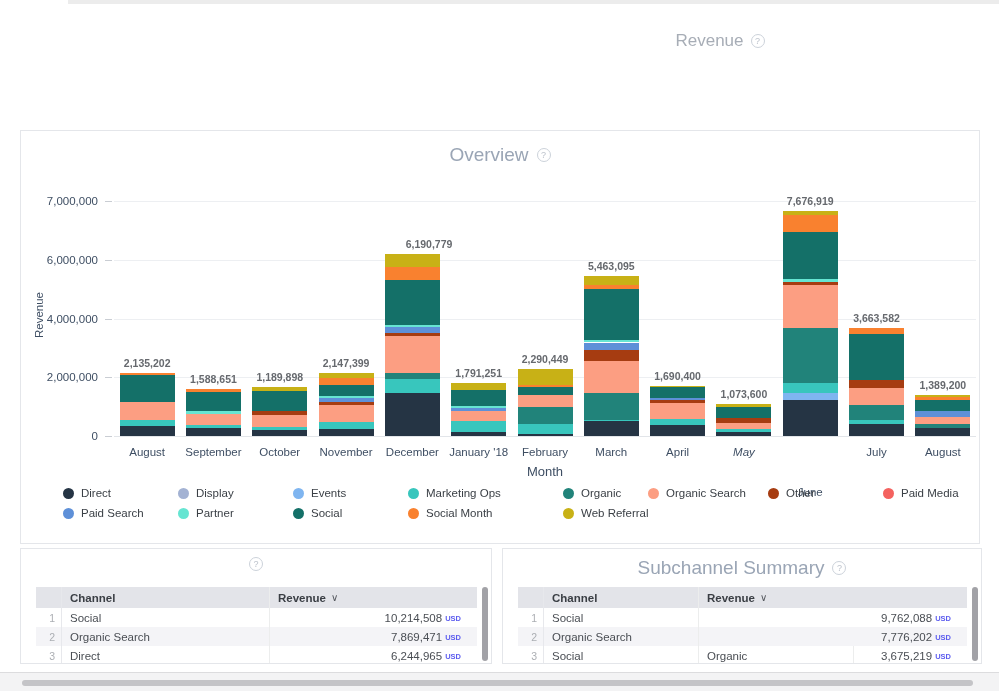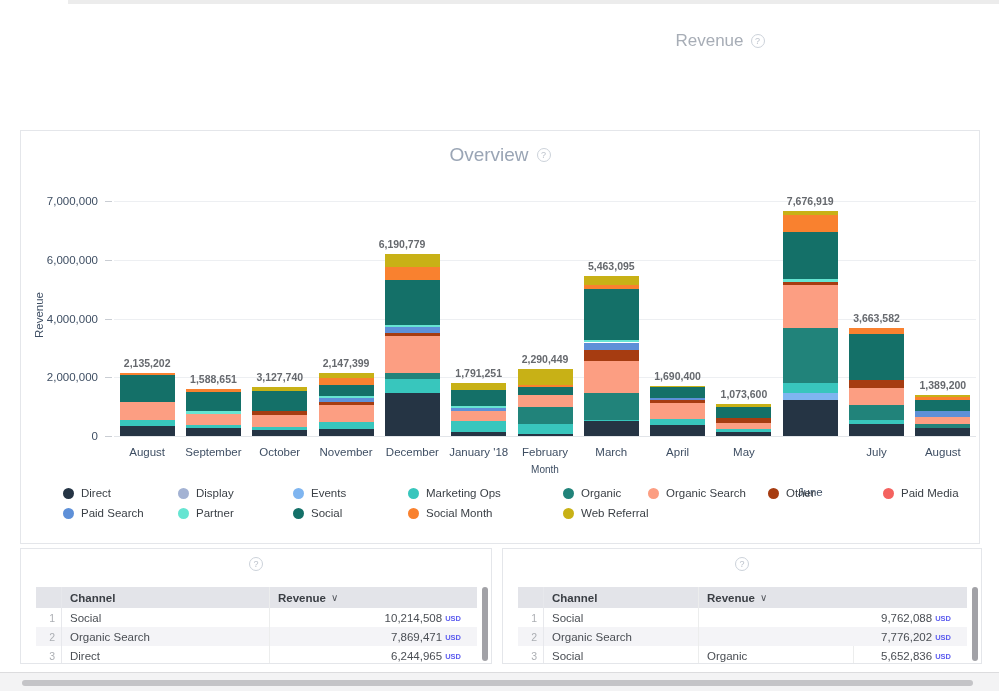--- a/index.html
+++ b/index.html
@@ -31,21 +31,21 @@
   .plot{position:absolute;left:93px;top:70px;width:862px;height:235px;}
   .gridline{position:absolute;left:0;right:0;height:1px;background:#edeff2;}
   .gridline.zero{background:#e2e5e9;}
   .tick-dash{position:absolute;width:7px;height:1px;background:#c9cdd3;left:-9px;}
   .tick-label{position:absolute;right:calc(100% + 16px);transform:translateY(-50%);
     font-size:11.5px;color:#3e4e63;white-space:nowrap;}
   .bar{position:absolute;bottom:0;height:100%;}
   .bar-seg{position:absolute;left:0;width:100%;}
   .bar-total{position:absolute;width:130px;text-align:center;font-size:10.5px;font-weight:bold;color:#66696e;white-space:nowrap;}
   .x-label{position:absolute;top:245px;width:90px;text-align:center;font-size:11.5px;color:#3e4e63;}
-  .x-axis-title{position:absolute;left:93px;width:862px;top:333px;text-align:center;font-size:10px;color:#3e4e63;}
+  .x-axis-title{position:absolute;left:93px;width:862px;top:333px;text-align:center;font-size:13px;color:#3e4e63;}
 
   
   .legend{position:absolute;left:42px;top:356px;display:grid;
     grid-template-columns:115px 115px 115px 155px 85px 120px 115px 1fr;row-gap:8px;}
   .legend-item{display:flex;align-items:center;gap:7px;font-size:11.5px;color:#3a3f45;white-space:nowrap;cursor:pointer;}
   .legend-dot{width:11px;height:11px;border-radius:50%;flex:0 0 auto;}
 
   
   .left-card{left:20px;top:548px;width:472px;height:116px;overflow:hidden;}
   .right-card{left:502px;top:548px;width:480px;height:116px;overflow:hidden;}
@@ -119,21 +119,21 @@
       <div class="bar-total" style="left: 34.4615px; top: 172.333px;">1,588,651</div>
       <div class="x-label" style="left: 54.4615px;">September</div>
       <div class="bar" style="left: 138.269px; width: 55px;">
         <div class="bar-seg" style="bottom: 0px; height: 5.9px; background: rgb(37, 52, 68);"></div>
         <div class="bar-seg" style="bottom: 5.9px; height: 3.2px; background: rgb(56, 198, 189);"></div>
         <div class="bar-seg" style="bottom: 9.1px; height: 12.3px; background: rgb(252, 158, 130);"></div>
         <div class="bar-seg" style="bottom: 21.4px; height: 3.8px; background: rgb(166, 60, 17);"></div>
         <div class="bar-seg" style="bottom: 25.3px; height: 19.7px; background: rgb(20, 112, 104);"></div>
         <div class="bar-seg" style="bottom: 45px; height: 4.3px; background: rgb(200, 177, 22);"></div>
       </div>
-      <div class="bar-total" style="left: 100.769px; top: 169.732px;">3,127,740</div>
+      <div class="bar-total" style="left: 100.769px; top: 169.732px;">1,189,898</div>
       <div class="x-label" style="left: 120.769px;">October</div>
       <div class="bar" style="left: 204.577px; width: 55px;">
         <div class="bar-seg" style="bottom: 0px; height: 6.9px; background: rgb(37, 52, 68);"></div>
         <div class="bar-seg" style="bottom: 6.9px; height: 6.9px; background: rgb(56, 198, 189);"></div>
         <div class="bar-seg" style="bottom: 13.8px; height: 17px; background: rgb(252, 158, 130);"></div>
         <div class="bar-seg" style="bottom: 30.8px; height: 3.4px; background: rgb(166, 60, 17);"></div>
         <div class="bar-seg" style="bottom: 34.2px; height: 3.4px; background: rgb(94, 144, 216);"></div>
         <div class="bar-seg" style="bottom: 37.6px; height: 2.4px; background: rgb(102, 229, 210);"></div>
         <div class="bar-seg" style="bottom: 40px; height: 11.4px; background: rgb(20, 112, 104);"></div>
         <div class="bar-seg" style="bottom: 51.3px; height: 6.8px; background: rgb(249, 129, 47);"></div>
@@ -146,21 +146,21 @@
         <div class="bar-seg" style="bottom: 42.6px; height: 14.7px; background: rgb(56, 198, 189);"></div>
         <div class="bar-seg" style="bottom: 57.3px; height: 5.9px; background: rgb(33, 131, 122);"></div>
         <div class="bar-seg" style="bottom: 63.2px; height: 36.7px; background: rgb(252, 158, 130);"></div>
         <div class="bar-seg" style="bottom: 99.9px; height: 3.2px; background: rgb(166, 60, 17);"></div>
         <div class="bar-seg" style="bottom: 103.1px; height: 5.9px; background: rgb(94, 144, 216);"></div>
         <div class="bar-seg" style="bottom: 109px; height: 2.1px; background: rgb(102, 229, 210);"></div>
         <div class="bar-seg" style="bottom: 111px; height: 45.3px; background: rgb(20, 112, 104);"></div>
         <div class="bar-seg" style="bottom: 156.3px; height: 13.2px; background: rgb(249, 129, 47);"></div>
         <div class="bar-seg" style="bottom: 169.5px; height: 12.3px; background: rgb(200, 177, 22);"></div>
       </div>
-      <div class="bar-total" style="left: 223px; top: 37.1459px;">6,190,779</div>
+      <div class="bar-total" style="left: 250px; top: 37.1459px;">6,190,779</div>
       <div class="x-label" style="left: 253.385px;">December</div>
       <div class="bar" style="left: 337.192px; width: 55px;">
         <div class="bar-seg" style="bottom: 0px; height: 4.4px; background: rgb(37, 52, 68);"></div>
         <div class="bar-seg" style="bottom: 4.4px; height: 10.3px; background: rgb(56, 198, 189);"></div>
         <div class="bar-seg" style="bottom: 14.7px; height: 10px; background: rgb(252, 158, 130);"></div>
         <div class="bar-seg" style="bottom: 24.7px; height: 3.1px; background: rgb(94, 144, 216);"></div>
         <div class="bar-seg" style="bottom: 27.8px; height: 2.1px; background: rgb(102, 229, 210);"></div>
         <div class="bar-seg" style="bottom: 29.8px; height: 16.5px; background: rgb(20, 112, 104);"></div>
         <div class="bar-seg" style="bottom: 46.3px; height: 6.4px; background: rgb(200, 177, 22);"></div>
       </div>
@@ -204,21 +204,21 @@
       <div class="x-label" style="left: 518.615px;">April</div>
       <div class="bar" style="left: 602.423px; width: 55px;">
         <div class="bar-seg" style="bottom: 0px; height: 4.1px; background: rgb(37, 52, 68);"></div>
         <div class="bar-seg" style="bottom: 4.1px; height: 3.4px; background: rgb(56, 198, 189);"></div>
         <div class="bar-seg" style="bottom: 7.5px; height: 5.4px; background: rgb(252, 158, 130);"></div>
         <div class="bar-seg" style="bottom: 12.9px; height: 4.8px; background: rgb(166, 60, 17);"></div>
         <div class="bar-seg" style="bottom: 17.8px; height: 11.7px; background: rgb(20, 112, 104);"></div>
         <div class="bar-seg" style="bottom: 29.5px; height: 2.1px; background: rgb(200, 177, 22);"></div>
       </div>
       <div class="bar-total" style="left: 564.923px; top: 187.463px;">1,073,600</div>
-      <div class="x-label" style="left: 584.923px;">May</div>
+      <div class="x-label" style="left: 584.923px; font-style: italic;">May</div>
       <div class="bar" style="left: 668.731px; width: 55px;">
         <div class="bar-seg" style="bottom: 0px; height: 36.1px; background: rgb(37, 52, 68);"></div>
         <div class="bar-seg" style="bottom: 36.1px; height: 6.8px; background: rgb(127, 181, 240);"></div>
         <div class="bar-seg" style="bottom: 42.9px; height: 10.3px; background: rgb(56, 198, 189);"></div>
         <div class="bar-seg" style="bottom: 53.2px; height: 54.9px; background: rgb(33, 131, 122);"></div>
         <div class="bar-seg" style="bottom: 108.1px; height: 43.2px; background: rgb(252, 158, 130);"></div>
         <div class="bar-seg" style="bottom: 151.3px; height: 2.9px; background: rgb(166, 60, 17);"></div>
         <div class="bar-seg" style="bottom: 154.2px; height: 2.9px; background: rgb(102, 229, 210);"></div>
         <div class="bar-seg" style="bottom: 157.2px; height: 47.1px; background: rgb(20, 112, 104);"></div>
         <div class="bar-seg" style="bottom: 204.2px; height: 16.5px; background: rgb(249, 129, 47);"></div>
@@ -335,20 +335,21 @@
         <div class="cell-num">3</div>
         <div class="cell-text" style="width: 208px;">Direct</div>
         <div class="cell-rev"><span>6,244,965</span><span class="usd">USD</span></div>
       </div>
     </div>
   <div class="v-scrollbar"></div>
 </div>
 
 <div class="card right-card">
   <div class="table-title">
+    <span>Subchannel Summary</span>
     <span class="help-icon">?</span>
   </div>
   <div class="data-table" id="subchannel-table">
       <div class="t-row header">
         <div class="cell-num"></div>
         <div class="cell-text" style="width: 155px;">
           <span>Channel</span>
         </div>
         <div class="cell-text" style="border-right: none; flex: 1 1 0%;">
           <span>Revenue</span>
@@ -362,21 +363,21 @@
       </div>
       <div class="t-row alt">
         <div class="cell-num">2</div>
         <div class="cell-text" style="width: 155px;">Organic Search</div>
         <div class="cell-rev"><span>7,776,202</span><span class="usd">USD</span></div>
       </div>
       <div class="t-row">
         <div class="cell-num">3</div>
         <div class="cell-text" style="width: 155px;">Social</div>
         <div class="cell-text" style="width: 155px;">Organic</div>
-        <div class="cell-rev"><span>5,652,836</span><span class="usd">USD</span></div>
+        <div class="cell-rev"><span>3,675,219</span><span class="usd">USD</span></div>
       </div>
     </div>
   <div class="v-scrollbar"></div>
 </div>
 
 <div class="bottom-strip">
   <div class="h-thumb"></div>
 </div>
 
 </body></html>

